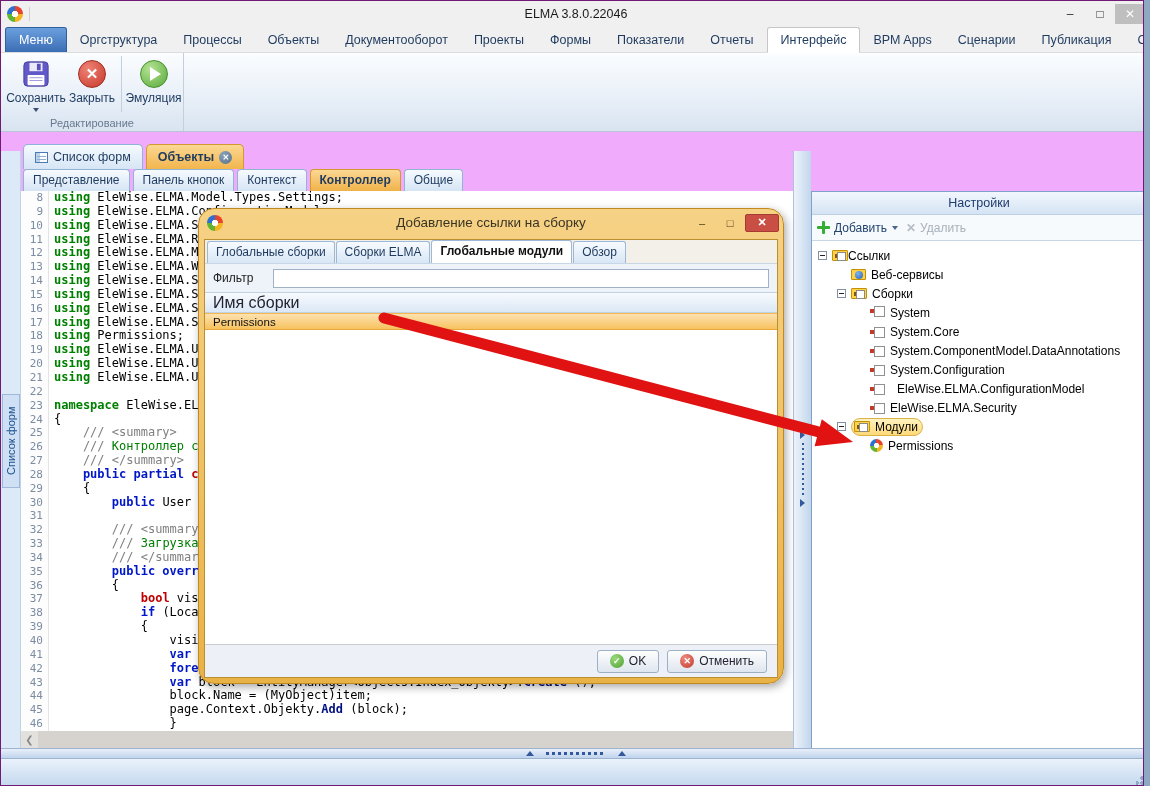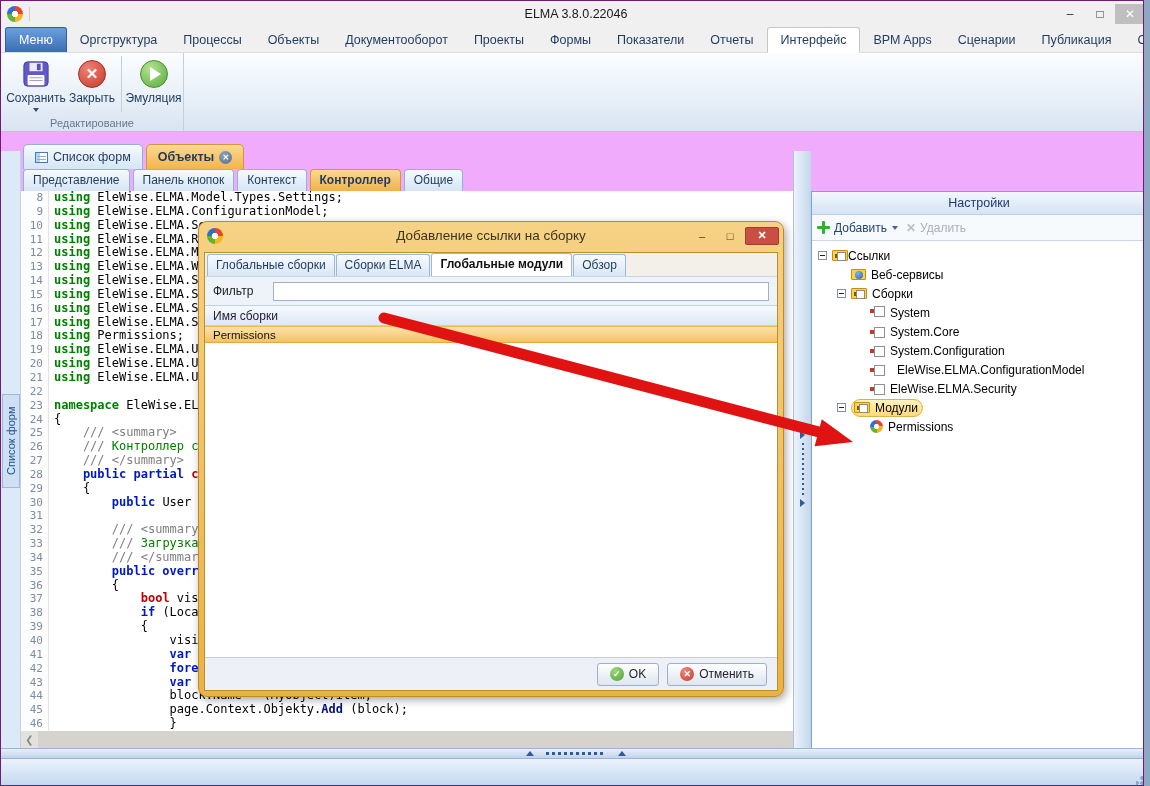--- a/index.html
+++ b/index.html
@@ -131,42 +131,42 @@
   .i-asm { width:15px; height:10px; }
   .i-asm::before { content:""; position:absolute; left:0; top:3px; width:5px; height:4px; background:#c23a2a; }
   .i-asm::after { content:""; position:absolute; right:0; top:0; width:9px; height:9px; background:#fff; border:1px solid #909090; }
   .i-mod { width:13px; height:13px; border-radius:50%;
     background:radial-gradient(circle at center, #fff 0 30%, transparent 31%),
       conic-gradient(#e8432d 0 90deg,#f5b51e 90deg 180deg,#61b532 180deg 270deg,#2e6fd0 270deg 360deg); }
   .sel { display:flex; align-items:center; gap:5px; background:linear-gradient(#fff3c0,#ffd978);
     border:1px solid #d8b448; border-radius:2px; padding:1px 4px 1px 2px; }
 
   
-  .dialog { position:absolute; left:197px; top:220px; width:586px; height:476px; z-index:50;
-    background:linear-gradient(#f6d286,#e9b246); border:1px solid #c08a20; border-radius:9px;
+  .dialog { position:absolute; left:197px; top:207px; width:586px; height:476px; z-index:50;
+    background:linear-gradient(#f6d286,#e9b246); border:1px solid #c08a20; border-radius:16px;
     box-shadow:2px 3px 8px rgba(0,0,0,0.35); }
   .dlg-titlebar { height:27px; display:flex; align-items:center; padding:0 4px 0 8px; }
   .dlg-title { position:absolute; left:0; right:0; text-align:center; font-size:13.5px; color:#3a3424; }
   .dlg-btns { margin-left:auto; display:flex; align-items:center; gap:2px; z-index:2; }
   .dlg-btn { width:26px; height:18px; display:flex; align-items:center; justify-content:center;
     font-size:11px; color:#4a3a14; }
   .dlg-btn.close { width:34px; background:#c94f45; border:1px solid #a63b32; border-radius:2px;
     color:#fff; font-weight:bold; }
   .dlg-inner { position:absolute; left:5px; right:5px; top:30px; bottom:5px; background:#fff;
     border:1px solid #bb8f2e; display:flex; flex-direction:column; }
   .dlg-tabs { height:23px; background:#f2f0e9; display:flex; align-items:flex-end; padding-left:2px; gap:1px; }
   .dtab2 { padding:3px 8px; font-size:12px; color:#1e3a5f; background:linear-gradient(#f7fbff,#d8e6f5);
     border:1px solid #9db8d6; border-bottom:none; border-radius:3px 3px 0 0; height:22px; }
   .dtab2.active { background:#fff; color:#111; font-weight:bold; height:23px; }
   .dlg-filter { height:29px; background:#eef3fa; border-top:1px solid #c9d6e5; display:flex; align-items:center; padding:0 8px; }
   .dlg-filter label { font-size:12px; color:#222; width:60px; }
   .dlg-filter input { flex:1; height:19px; border:1px solid #9fb2c8; font-size:12px; padding:0 4px;
     font-family:"Liberation Sans", sans-serif; }
   .dlg-colheader { height:21px; background:linear-gradient(#f7fafd,#dbe8f6); border-top:1px solid #c3d2e2;
-    border-bottom:1px solid #c3d2e2; display:flex; align-items:center; padding-left:8px; font-size:12px; color:#223; }
+    border-bottom:1px solid #c3d2e2; display:flex; align-items:center; padding-left:8px; font-size:16px; color:#223; }
   .dlg-list { flex:1; background:#fff; overflow:hidden; }
   .dlg-row { height:17px; display:flex; align-items:center; padding-left:8px; font-size:11.5px; color:#111; }
   .dlg-row.selected { background:linear-gradient(#fce2b0,#f7c25e); border-top:1px solid #f5b84e;
     border-bottom:1px solid #e8a83c; }
   .dlg-footer { height:33px; border-top:1px solid #c9cdd2; background:#edf1f7; display:flex;
     align-items:center; justify-content:flex-end; gap:8px; padding-right:10px; }
   .dlg-button { display:flex; align-items:center; gap:5px; height:23px; padding:0 12px;
     border:1px solid #9cb0c6; border-radius:3px; background:linear-gradient(#fefefe,#dfe6ef);
     font-size:12px; color:#223; font-family:"Liberation Sans", sans-serif; }
   .cir { width:14px; height:14px; border-radius:50%; color:#fff; font-size:9px; font-weight:bold;
@@ -396,20 +396,27 @@
           <span class="spc"></span>
           <span style="display: flex; align-items: center; gap: 5px;">
             <span class="ticon i-asm"></span>
             <span>System.Core</span>
           </span>
         </div>
         <div class="trow" style="padding-left: 44px;">
           <span class="spc"></span>
           <span style="display: flex; align-items: center; gap: 5px;">
             <span class="ticon i-asm"></span>
+            <span>System.ComponentModel.DataAnnotations</span>
+          </span>
+        </div>
+        <div class="trow" style="padding-left: 44px;">
+          <span class="spc"></span>
+          <span style="display: flex; align-items: center; gap: 5px;">
+            <span class="ticon i-asm"></span>
             <span>System.Configuration</span>
           </span>
         </div>
         <div class="trow" style="padding-left: 44px;">
           <span class="spc"></span>
           <span style="display: flex; align-items: center; gap: 12px;">
             <span class="ticon i-asm"></span>
             <span>EleWise.ELMA.ConfigurationModel</span>
           </span>
         </div>

